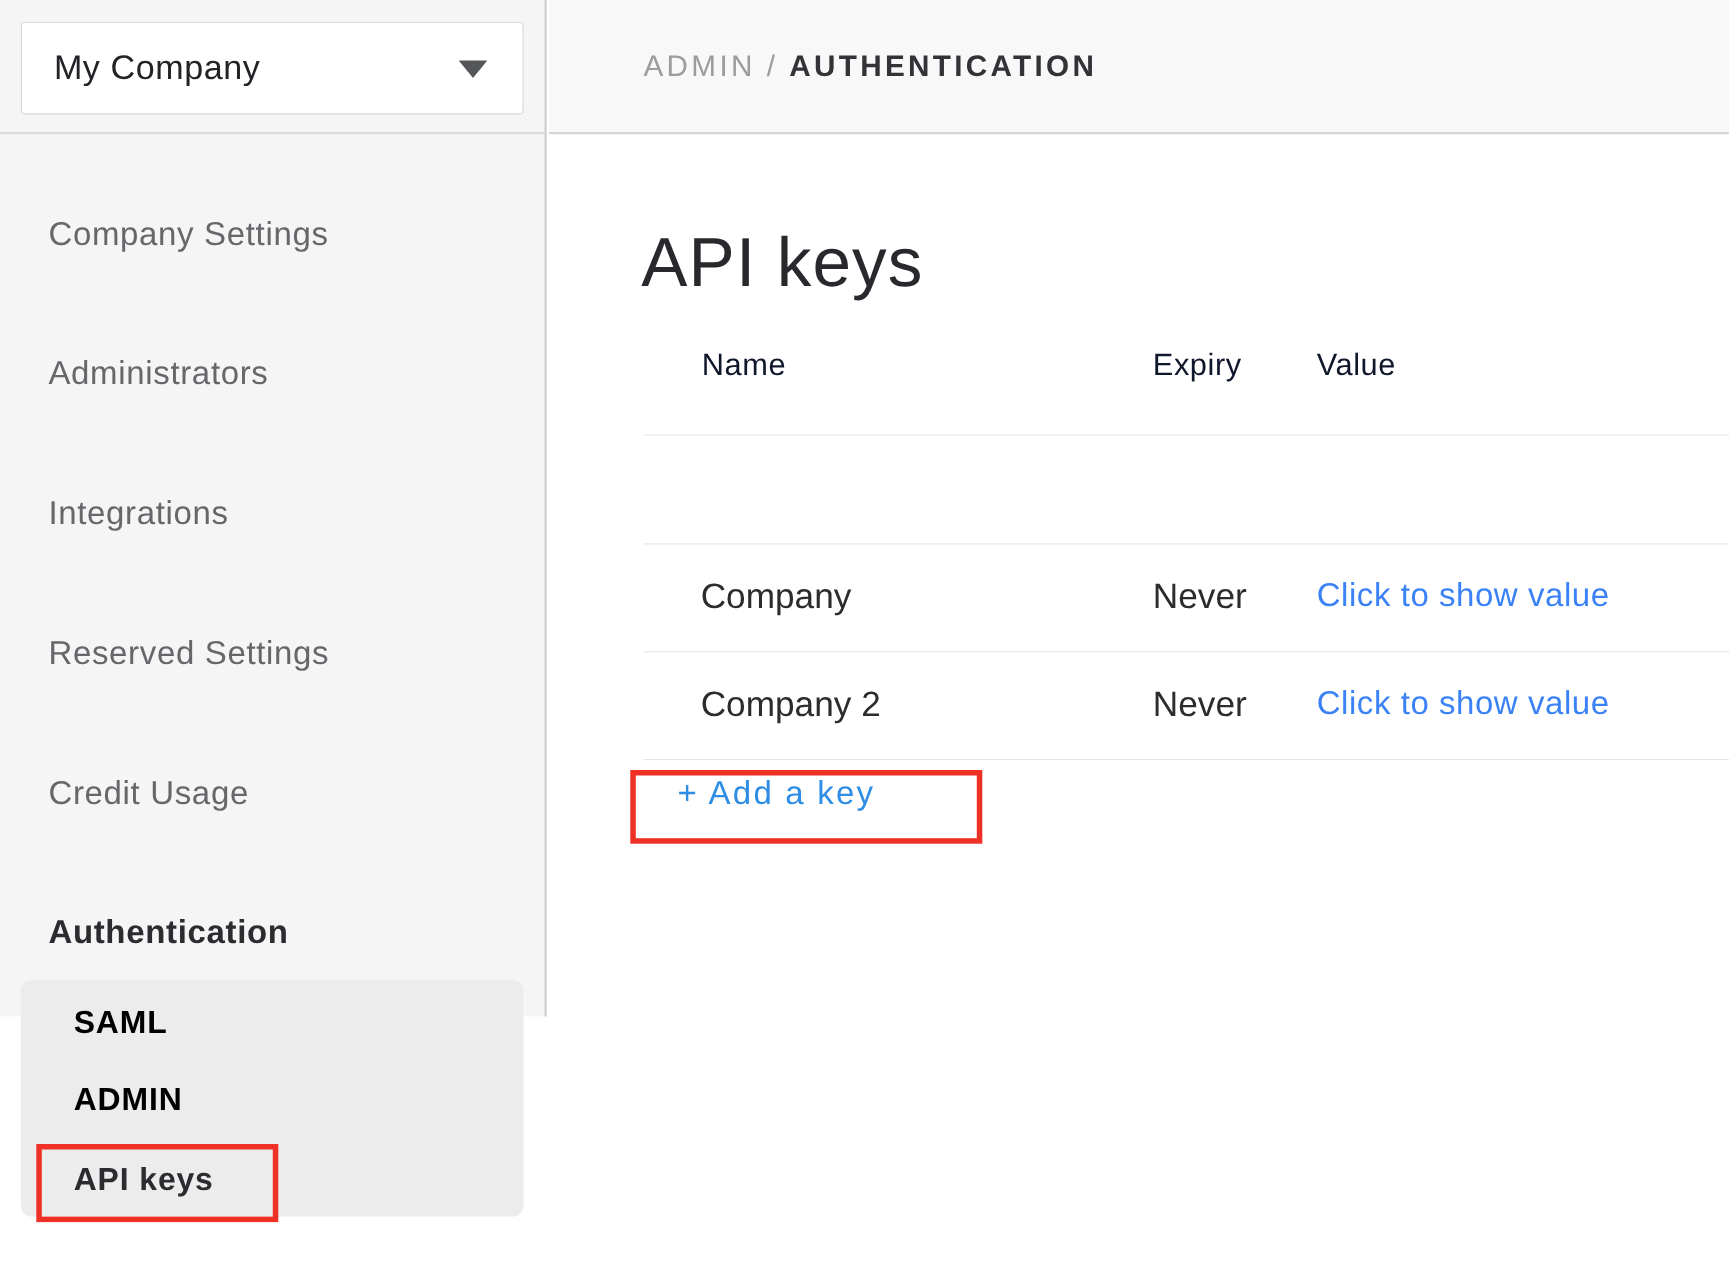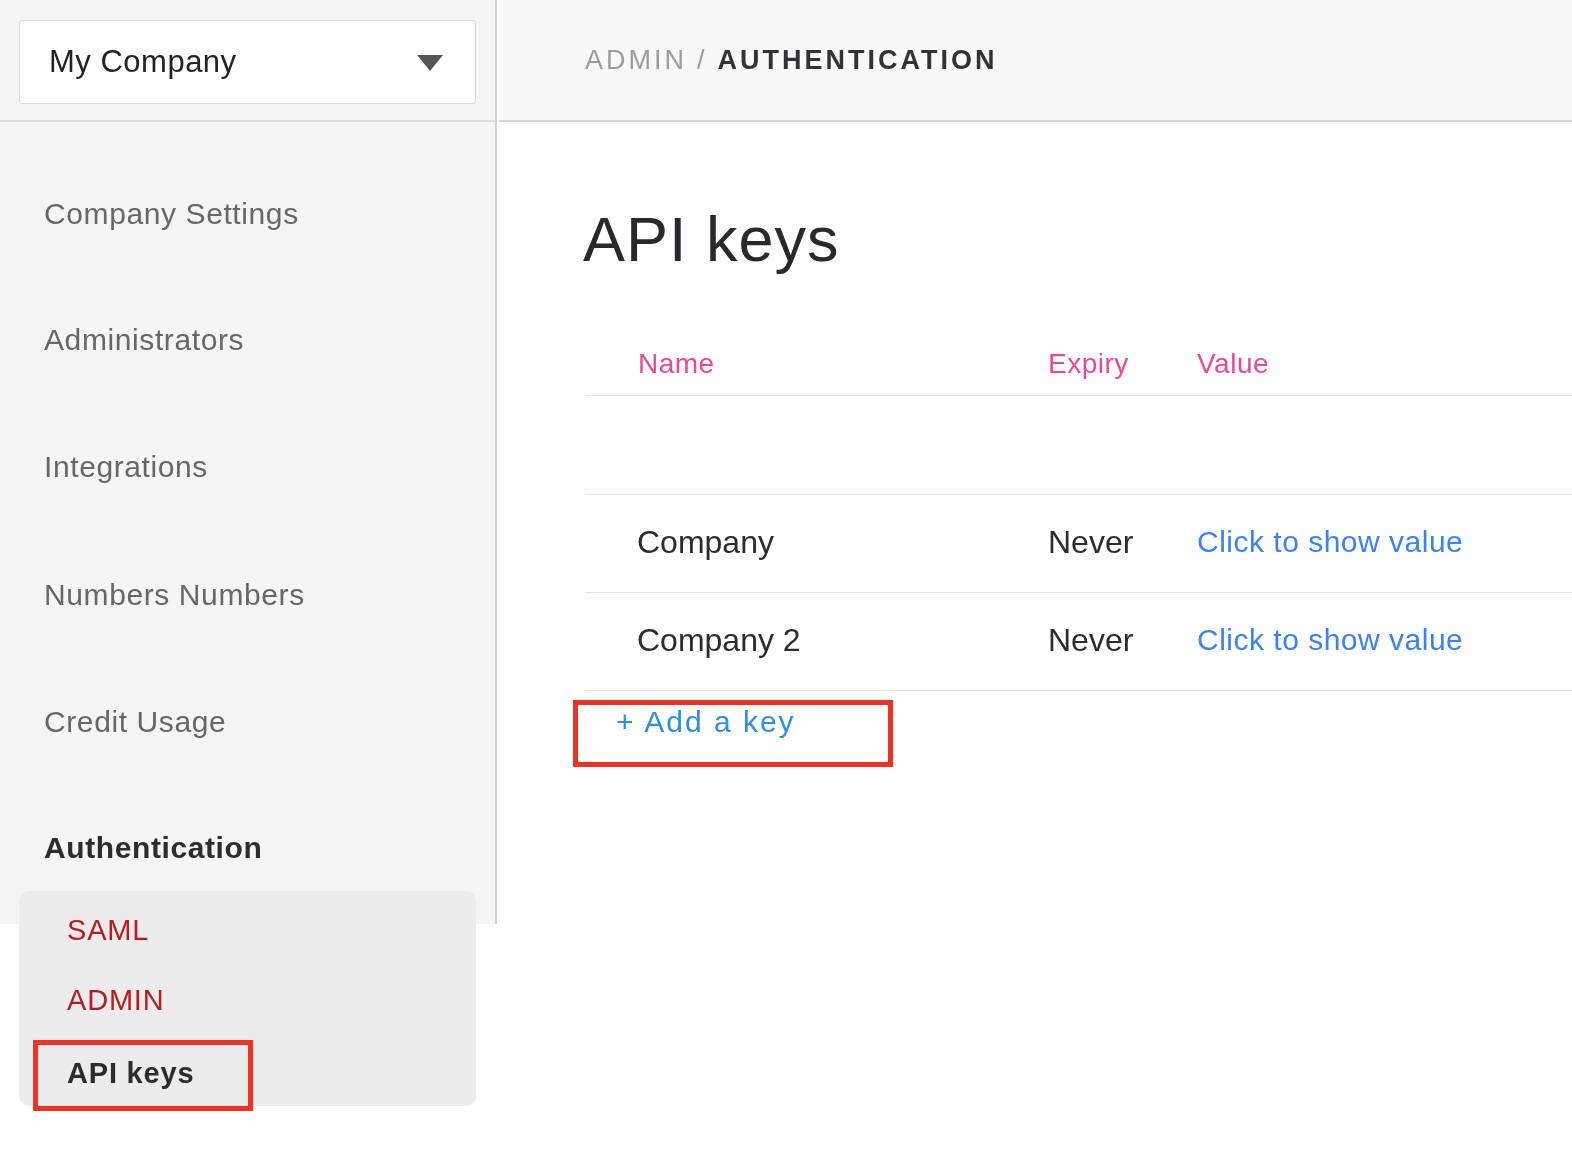--- a/index.html
+++ b/index.html
@@ -38,22 +38,23 @@
   }
   .nav-item.bold{font-weight:700;color:#2b2b30;}
   .ni0{top:190px}.ni1{top:316px}.ni2{top:443px}.ni3{top:571px}.ni4{top:698px}.ni5{top:824px}
 
   .submenu{
     position:absolute;left:19px;top:891px;width:457px;height:215px;
     background:#ececec;border-radius:10px;
   }
   .sub-item{
     position:absolute;left:48px;height:48px;line-height:48px;display:block;
-    font-size:29px;color:#b91c1c;letter-spacing:0.8px;text-decoration:none;cursor:pointer;
+    font-size:29px;color:#000000;letter-spacing:0.8px;text-decoration:none;cursor:pointer;
     white-space:nowrap;
+    font-weight:bold;
   }
   .si0{top:15px}.si1{top:85px}.si2{top:158px}
   .sub-item.active{font-weight:700;color:#2b2b30;}
 
   .red-box{position:absolute;border:5px solid #ee3124;box-sizing:border-box;pointer-events:none;}
   .red-box.api{left:33px;top:1040px;width:220px;height:71px;}
 
   
   .main{position:absolute;left:499px;top:0;width:1073px;height:1152px;background:#fff;}
   .main-header{
@@ -67,22 +68,22 @@
   .breadcrumb .dim{color:#9c9c9c;font-weight:400;}
   .breadcrumb .sep{color:#9c9c9c;font-weight:500;padding:0 10px;}
   .breadcrumb .cur{color:#323237;font-weight:700;}
 
   .page-title{
     position:absolute;left:84px;top:203px;margin:0;
     font-size:63px;font-weight:200;color:#29292d;letter-spacing:1px;
   }
 
   .col-header{
-    position:absolute;top:344px;height:40px;line-height:40px;
-    font-size:28px;color:#ec4899;letter-spacing:0.5px;
+    position:absolute;top:312px;height:40px;line-height:40px;
+    font-size:28px;color:#0f172a;letter-spacing:0.5px;
   }
   .ch-name{left:139px}.ch-expiry{left:549px}.ch-value{left:698px}
 
   .tline{
     position:absolute;left:86px;right:0;height:0;border-top:1px solid #e5e5e5;
   }
   .tl0{top:395px}.tl1{top:494px}.tl2{top:592px}.tl3{top:690px}
 
   .cell{position:absolute;height:48px;line-height:48px;font-size:32px;color:#2c2c2c;white-space:nowrap;}
   .row1 .cell{top:518px}.row2 .cell{top:616px}
@@ -109,21 +110,21 @@
       <div class="company-select">
         <span class="value">My Company</span>
         <span class="caret"></span>
       </div>
     </div>
 
     <nav>
       <a class="nav-item ni0">Company Settings</a>
       <a class="nav-item ni1">Administrators</a>
       <a class="nav-item ni2">Integrations</a>
-      <a class="nav-item ni3">Numbers Numbers</a>
+      <a class="nav-item ni3">Reserved Settings</a>
       <a class="nav-item ni4">Credit Usage</a>
       <a class="nav-item ni5 bold">Authentication</a>
     </nav>
 
     <div class="submenu">
       <a class="sub-item si0">SAML</a>
       <a class="sub-item si1">ADMIN</a>
       <a class="sub-item si2 active">API keys</a>
     </div>
 

